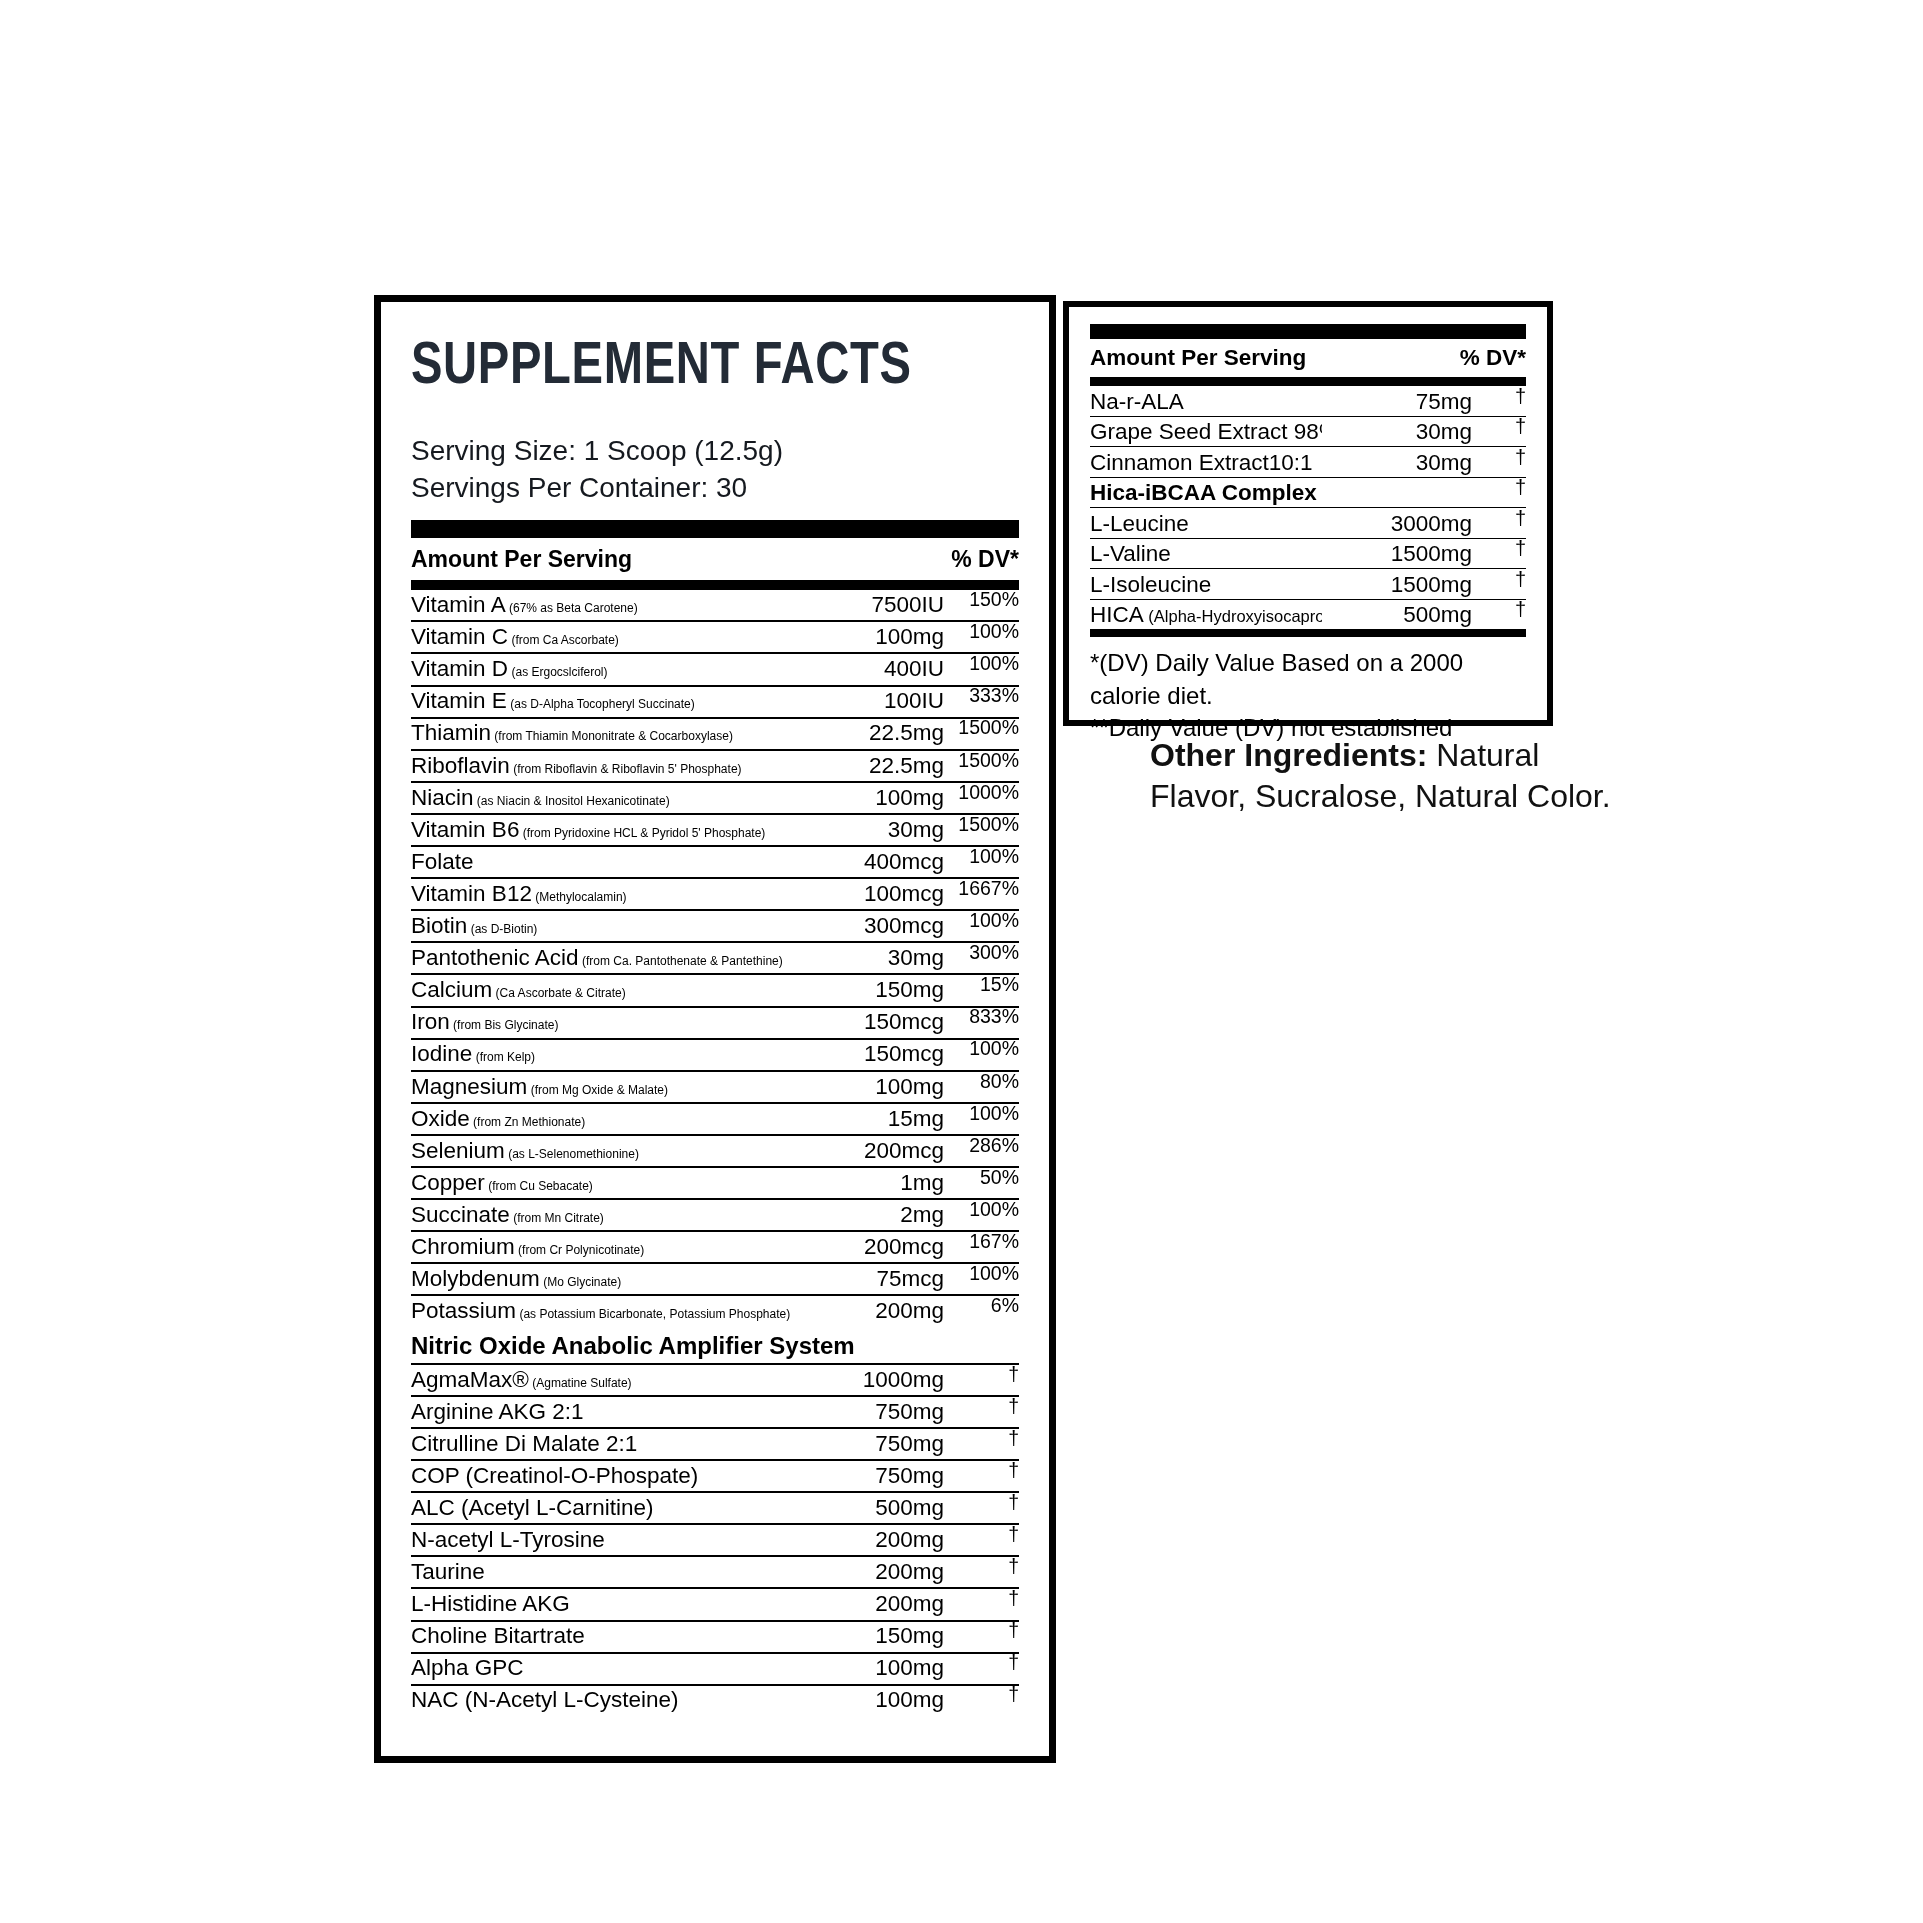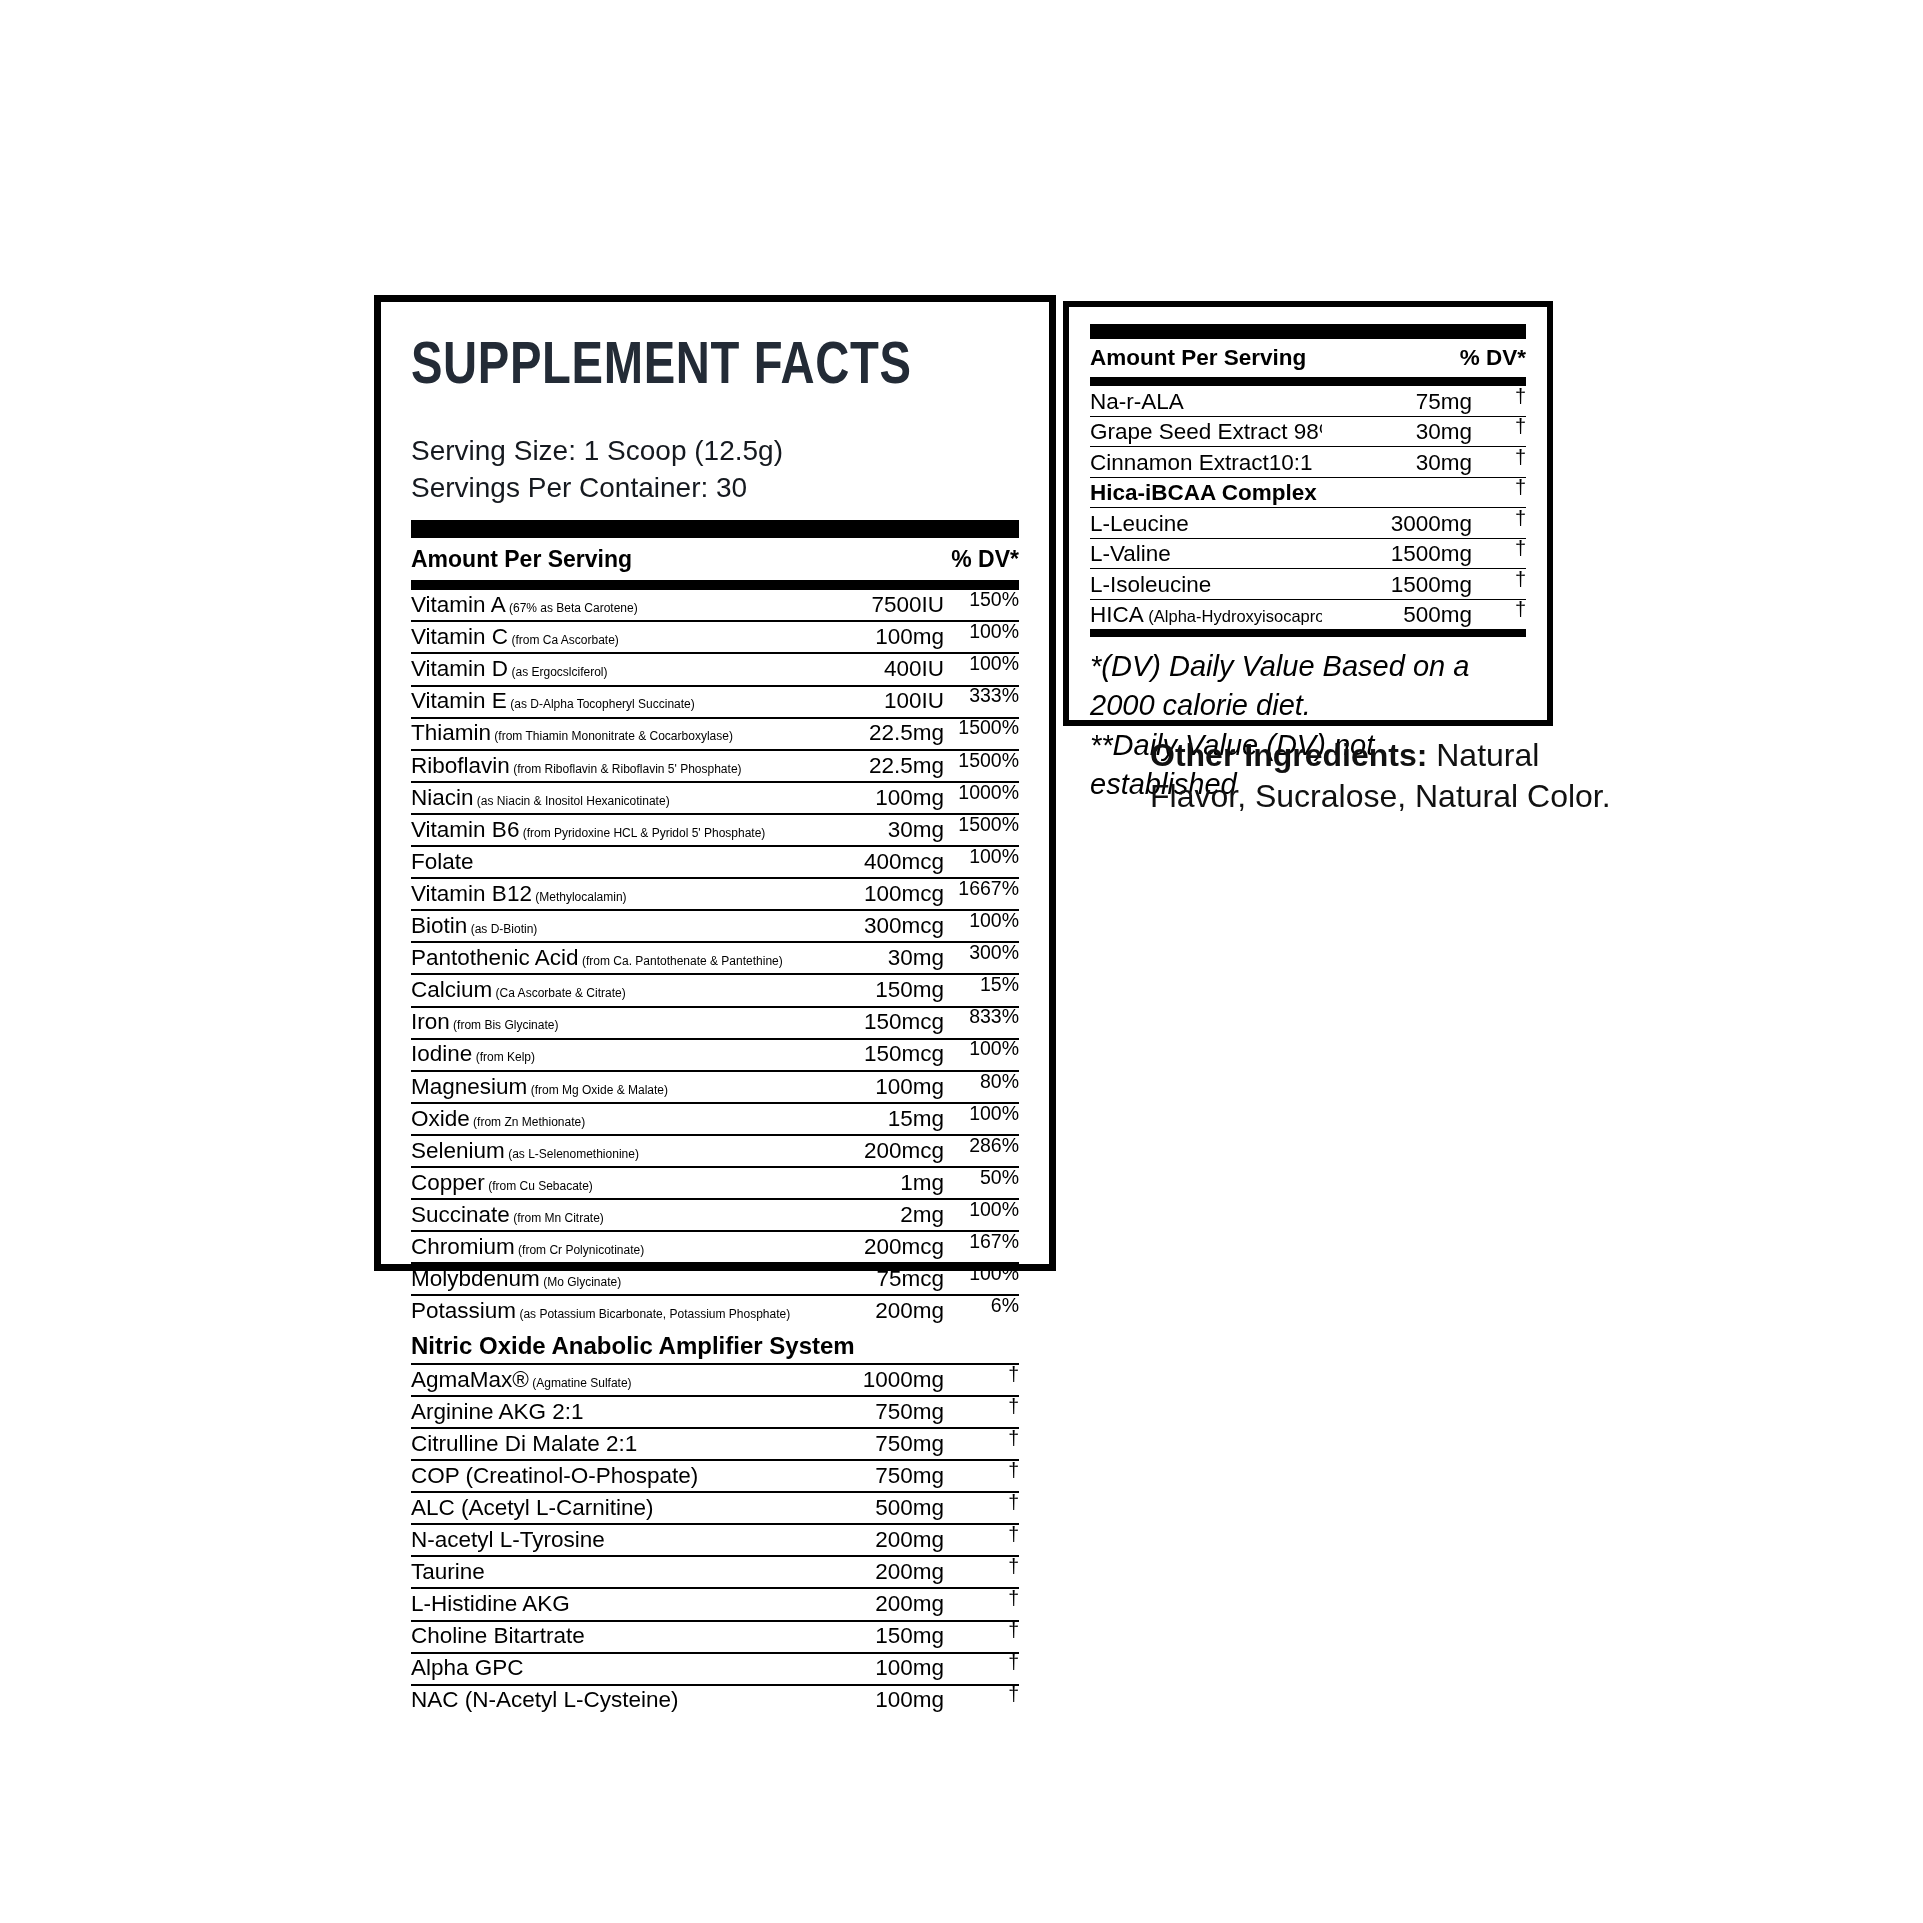--- a/index.html
+++ b/index.html
@@ -18,21 +18,21 @@
   .panel {
     position: absolute;
     background: #fff;
     border: 7.5px solid #000;
     box-sizing: border-box;
   }
   .panel-left {
     left: 374px;
     top: 295px;
     width: 682px;
-    height: 976px;
+    height: 1468px;
     padding: 22.5px 30px 0 30px;
   }
   .facts-title {
     display: inline-block;
     font-size: 59px;
     font-weight: bold;
     color: #232b36;
     letter-spacing: 0.8px;
     transform: scaleX(0.80);
     transform-origin: left center;
@@ -111,24 +111,23 @@
   .panel-right .col-header { font-size: 22.5px; padding: 6.8px 0 6px 0; }
   .panel-right .bar-mid { height: 9px; }
   .panel-right .row { border-bottom: 1.5px solid #000; padding: 4.5px 0 1.5px 0; }
   .panel-right .rname { font-size: 22.5px; line-height: 22.5px; }
   .panel-right .rname .detail { font-size: 16.5px; }
   .panel-right .amt { width: 150px; font-size: 22.5px; line-height: 22.5px; }
   .panel-right .dvv { width: 54px; font-size: 20px; }
   .panel-right .row:last-child { border-bottom: none; }
   .panel-right .bar-thin { margin-top: 0; }
   .footnotes {
-    font-size: 29px;
+    font-size: 24px;
     line-height: 1.35;
     margin-top: 10.5px;
-    font-style: italic;
   }
 
   
   .other-ingredients {
     position: absolute;
     left: 1150px;
     top: 735px;
     width: 488px;
     font-size: 32px;
     line-height: 1.28;

